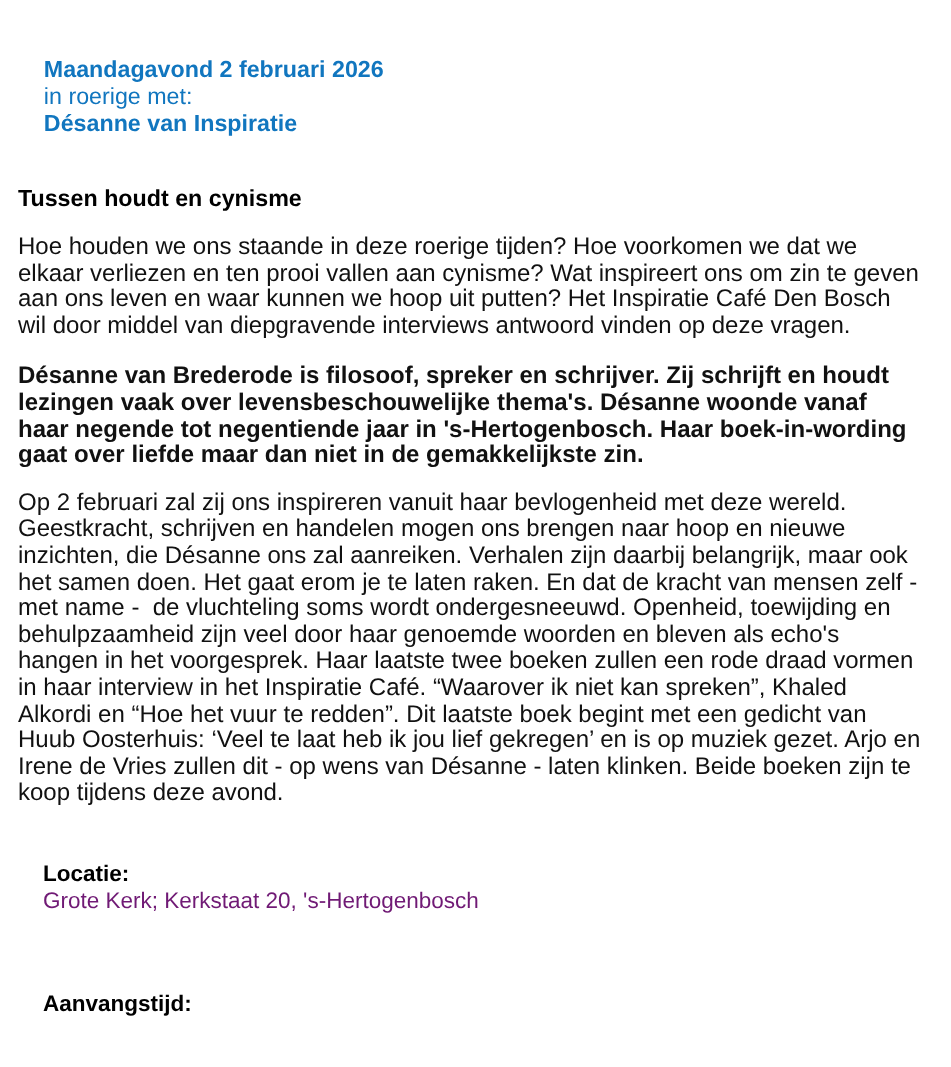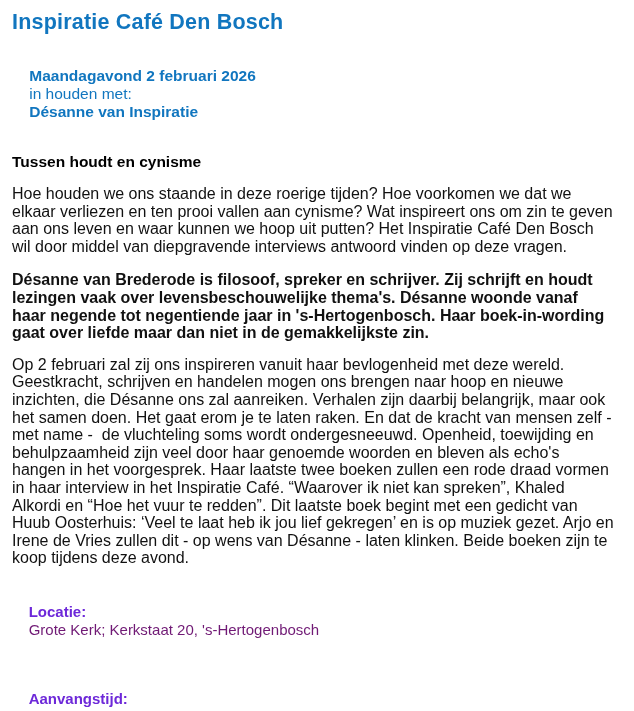--- a/index.html
+++ b/index.html
@@ -47,33 +47,32 @@
     margin: 14px 0 0 0;
     white-space: pre-wrap;
   }
   .para.gap-lg { margin-top: 16px; font-weight: bold; }
   .detail-row {
     font-size: 15px;
     line-height: 17.6px;
     margin: 16px 0 0 0;
     white-space: pre-wrap;
   }
-  .detail-row .label { font-weight: bold; color: #6d28d9; margin-top: 37px; }
+  .detail-row .label { font-weight: bold; color: #000000; margin-top: 37px; }
   .detail-row .value { color: #701a75; margin-top: 28px; }
 </style>
 </head>
 <body>
 
 <div class="page">
 
-  <h1 class="page-title">Inspiratie Café Den Bosch</h1>
 
   <div class="subtitle-line">
     <span class="bold">Maandagavond 2 februari 2026</span>
-    <span>in houden met:</span>
+    <span>in roerige met:</span>
     <span class="bold">Désanne van Inspiratie</span>
   </div>
 
   <h2 class="section-heading">Tussen houdt en cynisme</h2>
 
   <p class="para">Hoe houden we ons staande in deze roerige tijden? Hoe voorkomen we dat we elkaar verliezen en ten prooi vallen aan cynisme? Wat inspireert ons om zin te geven aan ons leven en waar kunnen we hoop uit putten? Het Inspiratie Café Den Bosch wil door middel van diepgravende interviews antwoord vinden op deze vragen.</p>
 
 
   <p class="para gap-lg">Désanne van Brederode is filosoof, spreker en schrijver. Zij schrijft en houdt lezingen vaak over levensbeschouwelijke thema's. Désanne woonde vanaf haar negende tot negentiende jaar in 's-Hertogenbosch. Haar boek-in-wording gaat over liefde maar dan niet in de gemakkelijkste zin.</p>
 

